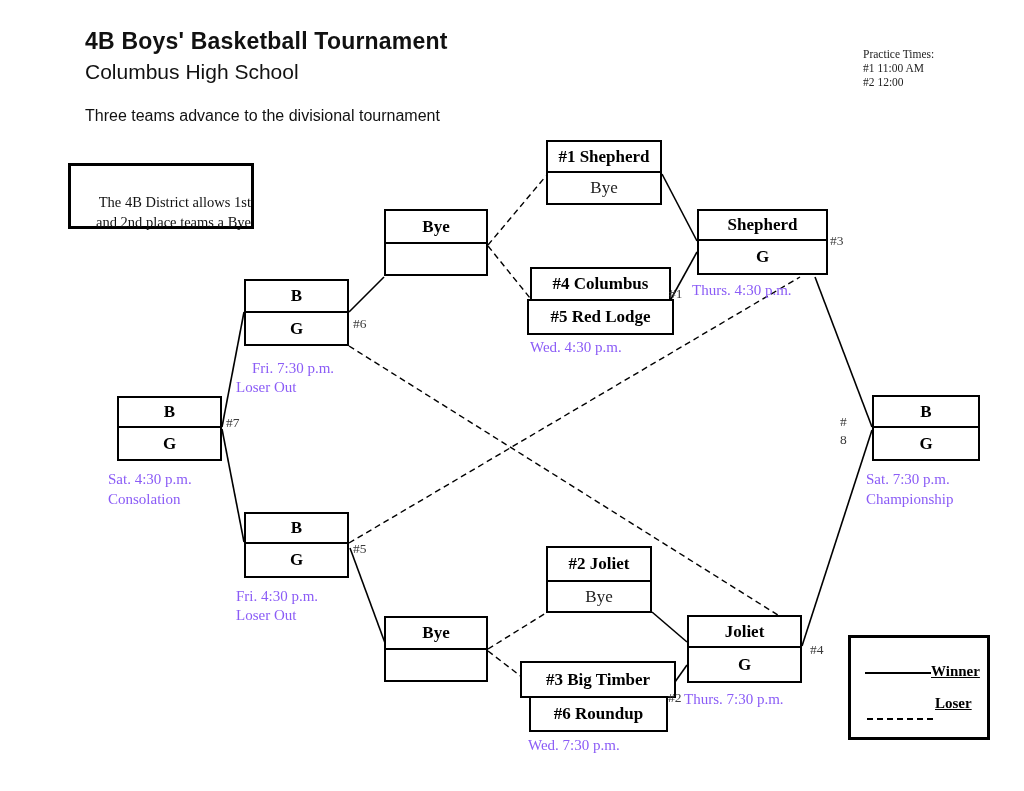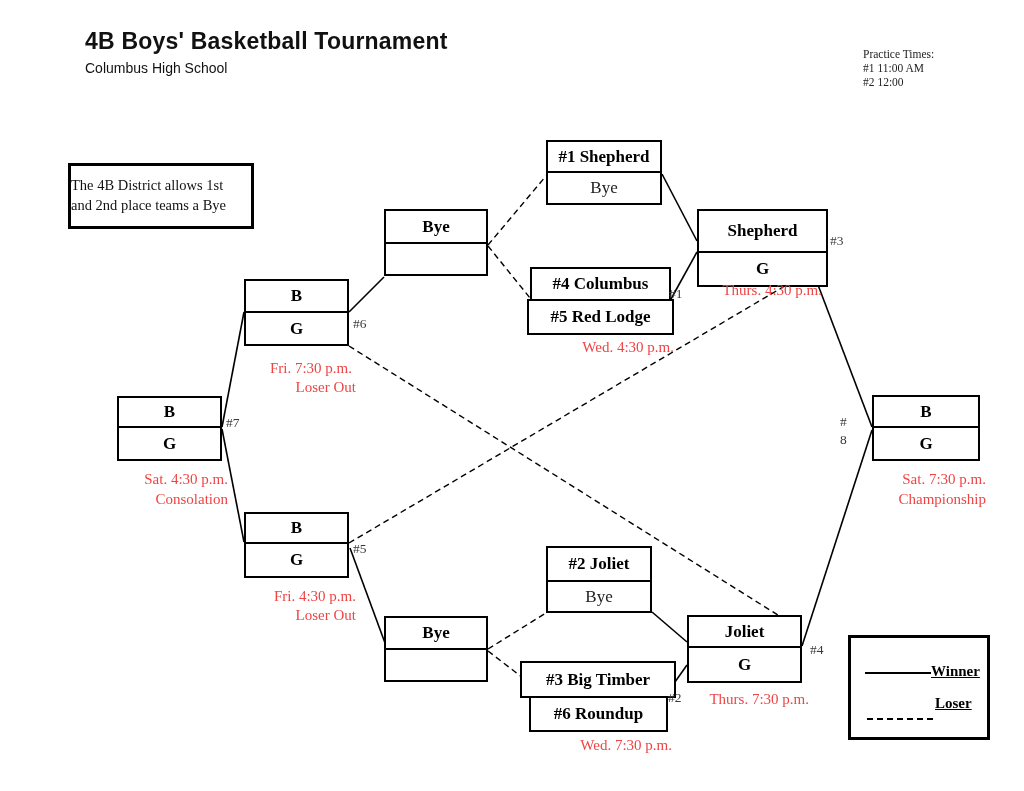--- a/index.html
+++ b/index.html
@@ -1,37 +1,37 @@
 <!DOCTYPE html>
 <html><head>
 <meta charset="utf-8">
 <style>
   html,body{margin:0;padding:0;background:#fff;}
   #page{position:relative;width:1024px;height:791px;background:#fff;overflow:hidden;
         font-family:"Liberation Serif",serif;color:#000;}
   
   .hdr{position:absolute;left:85px;font-family:"Liberation Sans",sans-serif;color:#111;white-space:nowrap;}
   #title{top:28px;font-size:23px;font-weight:bold;letter-spacing:0.2px;}
-  #school{top:60px;font-size:14px;}
+  #school{top:60px;font-size:21px;}
   #dates{top:83px;font-size:19px;}
   #subnote{top:107px;font-size:16px;}
   
   .ptimes{position:absolute;left:863px;top:47px;font-size:11.5px;line-height:1.22;color:#222;}
   
   .notebox{position:absolute;left:68px;top:163px;width:186px;height:66px;border:3px solid #000;
-           text-align:left;font-size:14.5px;line-height:1.4;padding-top:9px;box-sizing:border-box;color:#111;}
+           text-align:right;font-size:14.5px;line-height:1.4;padding-top:26px;box-sizing:border-box;color:#111;}
   
   .bbox{position:absolute;text-align:right;}
   .cell{border:2px solid #000;background:#fff;box-sizing:border-box;display:flex;
         align-items:center;justify-content:center;font-size:17px;color:#222;}
   .bbox .cell + .cell{margin-top:-2px;}
   .cell.bold{font-weight:bold;color:#000;}
   .abs{position:absolute;}
   
-  .caption{position:absolute;text-align:right;font-size:15px;line-height:1.3;color:#ef4444;white-space:nowrap;}
+  .caption{position:absolute;text-align:left;font-size:15px;line-height:1.3;color:#8b5cf6;white-space:nowrap;}
   
   .glabel{position:absolute;font-size:13.5px;color:#3a3a3a;white-space:nowrap;}
   .glabel.vert{line-height:1.35;text-align:left;}
   
   #wires{position:absolute;left:0;top:0;pointer-events:none;}
   
   .legendbox{position:absolute;left:848px;top:635px;width:142px;height:105px;border:3px solid #000;box-sizing:border-box;}
   .leg-solid{position:absolute;left:14px;top:34px;width:66px;border-top:2px solid #000;}
   .leg-dashed{position:absolute;left:16px;top:80px;width:66px;border-top:2px dashed #000;}
   .leg-text{position:absolute;font-weight:bold;font-size:15px;color:#000;text-decoration:underline;}
@@ -59,20 +59,21 @@
     <line x1="488" y1="245" x2="546" y2="176" stroke="#000" stroke-width="1.4" stroke-dasharray="6,4"></line>
     <line x1="488" y1="246" x2="530" y2="298" stroke="#000" stroke-width="1.4" stroke-dasharray="6,4"></line>
     <line x1="349" y1="346" x2="797" y2="627" stroke="#000" stroke-width="1.4" stroke-dasharray="6,4"></line>
     <line x1="349" y1="543" x2="800" y2="277" stroke="#000" stroke-width="1.4" stroke-dasharray="6,4"></line>
     <line x1="488" y1="649" x2="546" y2="613" stroke="#000" stroke-width="1.4" stroke-dasharray="6,4"></line>
     <line x1="488" y1="651" x2="527" y2="681" stroke="#000" stroke-width="1.4" stroke-dasharray="6,4"></line>
   </svg>
 
   <div class="hdr" id="title">4B Boys' Basketball Tournament</div>
   <div class="hdr" id="school">Columbus High School</div>
+  <div class="hdr" id="subnote">Three teams advance to the divisional tournament</div>
 
   <div class="ptimes">
     <div>Practice Times:</div>
     <div>#1 11:00 AM</div>
     <div>#2 12:00</div>
   </div>
 
   <div class="notebox">
     <div>The 4B District allows 1st</div>
     <div>and 2nd place teams a Bye</div>
@@ -87,31 +88,31 @@
     <div class="cell bold" style="height:35px">Bye</div>
     <div class="cell" style="height:34px"></div>
   </div>
 
   <div class="cell bold abs" style="left:530px;top:267px;width:141px;height:34px">#4 Columbus</div>
   <div class="cell bold abs" style="left:527px;top:299px;width:147px;height:36px">#5 Red Lodge</div>
   <div class="caption" style="left:530px;top:338px;width:144px">Wed. 4:30 p.m.</div>
   <div class="glabel" style="left:669px;top:286px">#1</div>
 
   <div class="bbox" style="left:697px;top:209px;width:131px">
-    <div class="cell bold" style="height:44px">Shepherd</div>
+    <div class="cell bold" style="height:32px">Shepherd</div>
     <div class="cell bold" style="height:36px">G</div>
   </div>
   <div class="caption" style="left:692px;top:281px;width:130px">Thurs. 4:30 p.m.</div>
   <div class="glabel" style="left:830px;top:233px">#3</div>
 
   <div class="bbox" style="left:244px;top:279px;width:105px">
     <div class="cell bold" style="height:34px">B</div>
     <div class="cell bold" style="height:35px">G</div>
   </div>
-  <div class="caption" style="left:232px;top:359px;width:120px">Fri. 7:30 p.m.</div>
+  <div class="caption" style="left:252px;top:359px;width:120px">Fri. 7:30 p.m.</div>
   <div class="caption" style="left:236px;top:378px;width:120px">Loser Out</div>
   <div class="glabel" style="left:353px;top:316px">#6</div>
 
   <div class="bbox" style="left:117px;top:396px;width:105px">
     <div class="cell bold" style="height:32px">B</div>
     <div class="cell bold" style="height:35px">G</div>
   </div>
   <div class="caption" style="left:108px;top:470px;width:120px">Sat. 4:30 p.m.</div>
   <div class="caption" style="left:108px;top:490px;width:120px">Consolation</div>
   <div class="glabel" style="left:226px;top:415px">#7</div>

